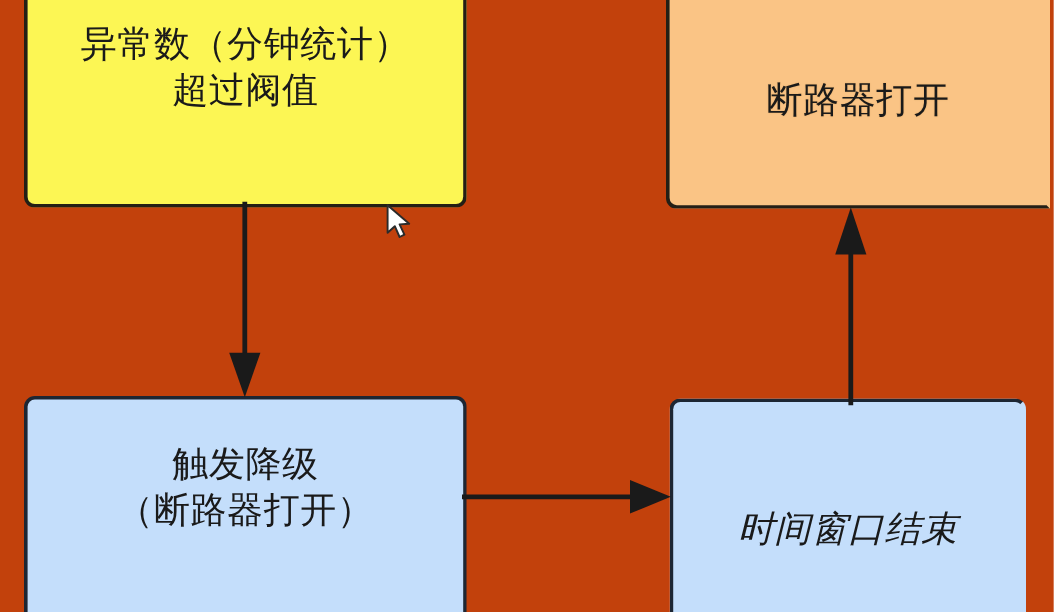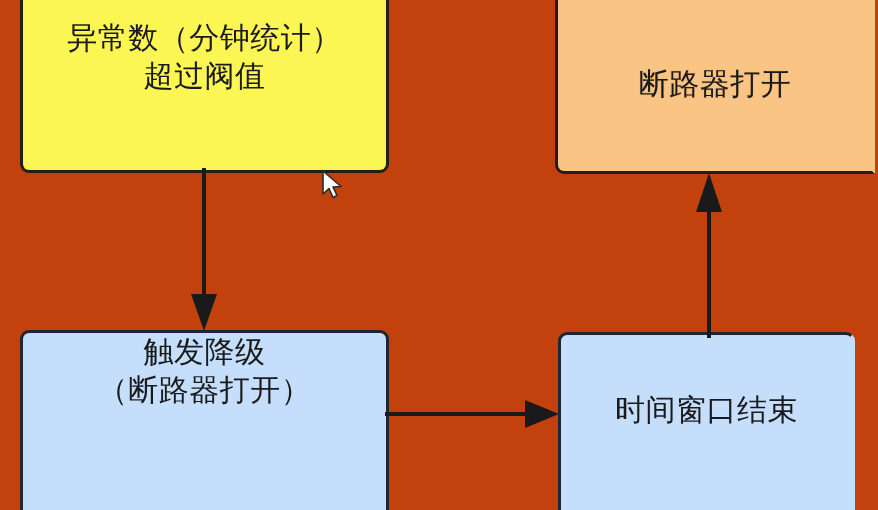--- a/index.html
+++ b/index.html
@@ -78,35 +78,35 @@
     height: 200px;
     background: #c4defb;
     border-bottom-color: transparent;
     border-radius: 9px 9px 0 0;
     border-width: 3px;
     border-color: #1d2633;
     border-top-color: #1d2633;
     border-bottom: none;
     align-items: flex-start;
   }
-  .node-trigger .node-text { }
+  .node-trigger .node-text { margin-top: 36px; }
 
   .node-window {
     left: 558px;
     top: 332px;
     width: 297px;
     height: 198px;
     background: #c4defb;
     border-color: #1d2633;
     border-bottom: none;
     border-right-color: transparent;
     border-radius: 9px 9px 0 0;
     align-items: flex-start;
   }
-  .node-window .node-text { margin-top: 56px; }
+  .node-window .node-text { margin-top: 88px; font-style: italic; }
 
   .node-text { display: block; }
 
   
   .connector { position: absolute; }
   .conn-alarm-trigger { left: 186px; top: 168px; }
   .conn-trigger-window { left: 385px; top: 398px; }
   .conn-window-close   { left: 691px; top: 168px; }
 
   

